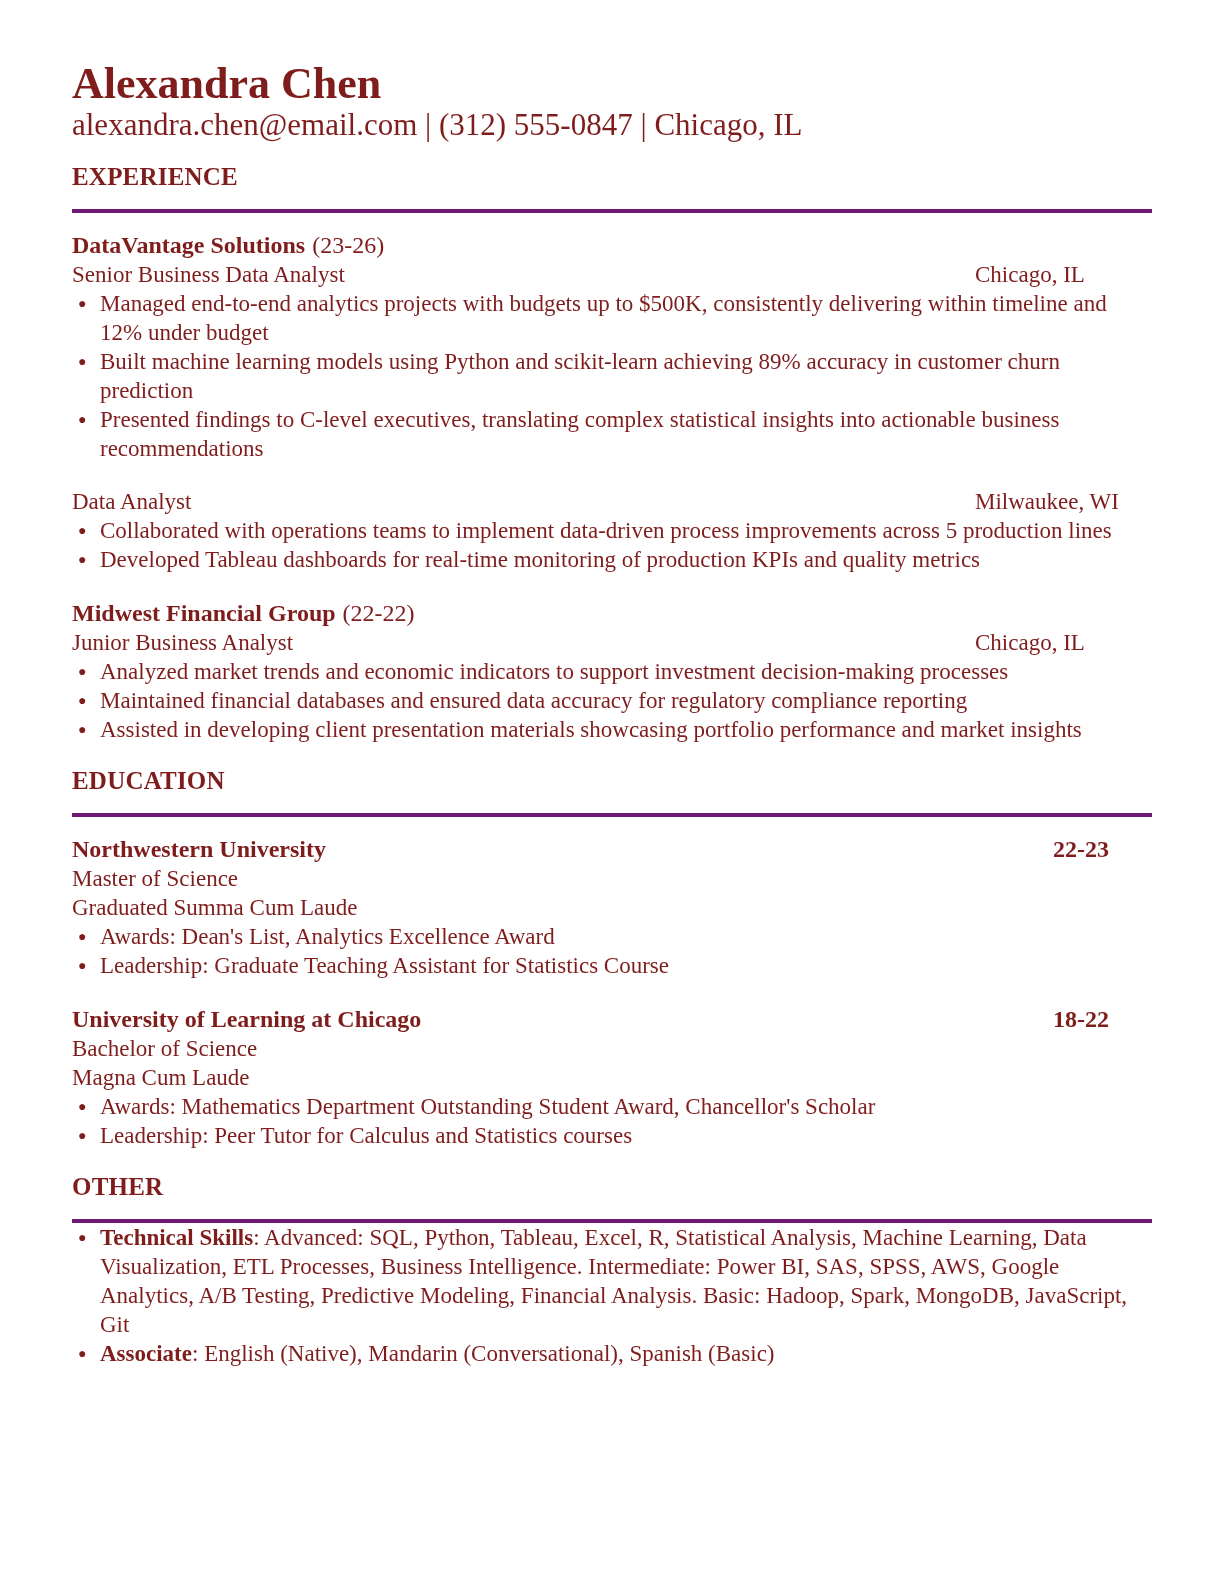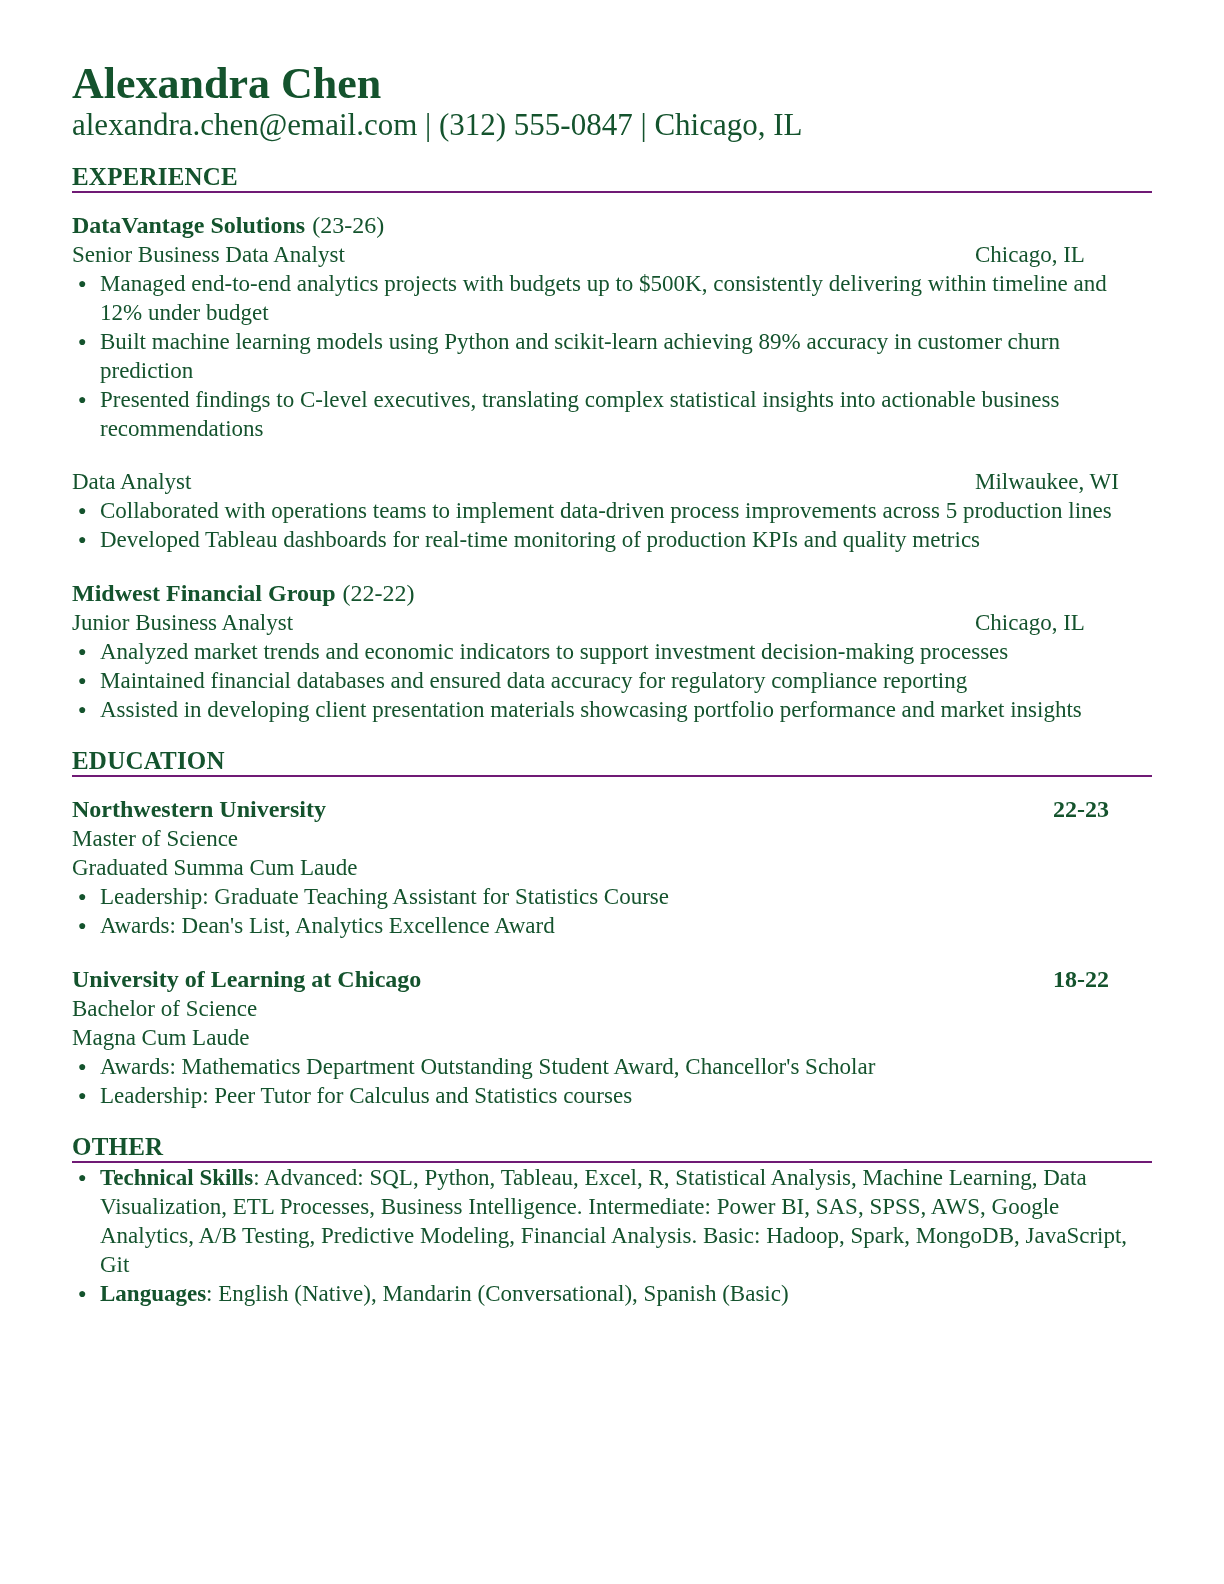--- a/index.html
+++ b/index.html
@@ -7,42 +7,42 @@
     padding: 0;
     background: #ffffff;
   }
   .page {
     position: relative;
     width: 1224px;
     height: 1584px;
     box-sizing: border-box;
     padding: 58px 72px 0 72px;
     background: #ffffff;
-    color: #14532d;
+    color: #7f1d1d;
     font-family: "Liberation Serif", "DejaVu Serif", serif;
     overflow: hidden;
   }
   .name {
     font-size: 44px;
     font-weight: bold;
     line-height: 52px;
   }
   .contact {
     font-size: 31px;
     line-height: 30px;
   }
   .section {
     margin-top: 24px;
   }
   .section-heading {
     font-size: 25px;
     font-weight: bold;
     line-height: 26px;
-    padding-bottom: 1px;
-    border-bottom: 2px solid #701a75;
+    padding-bottom: 19px;
+    border-bottom: 4px solid #701a75;
     letter-spacing: 0.2px;
   }
   .entry {
     margin-top: 17px;
   }
   .entry + .entry {
     margin-top: 24px;
   }
   .line {
     position: relative;
@@ -154,22 +154,22 @@
     <div class="section-heading">EDUCATION</div>
 
     <div class="entry">
       <div class="line company-line">
         <span class="school">Northwestern University</span>
         <span class="edu-dates">22-23</span>
       </div>
       <div class="line">Master of Science</div>
       <div class="line">Graduated Summa Cum Laude</div>
       <ul class="bullets">
+        <li>Awards: Dean's List, Analytics Excellence Award</li>
         <li>Leadership: Graduate Teaching Assistant for Statistics Course</li>
-        <li>Awards: Dean's List, Analytics Excellence Award</li>
       </ul>
     </div>
 
     <div class="entry">
       <div class="line company-line">
         <span class="school">University of Learning at Chicago</span>
         <span class="edu-dates">18-22</span>
       </div>
       <div class="line">Bachelor of Science</div>
       <div class="line">Magna Cum Laude</div>
@@ -178,17 +178,17 @@
         <li>Leadership: Peer Tutor for Calculus and Statistics courses</li>
       </ul>
     </div>
   </div>
 
   <div class="section">
     <div class="section-heading">OTHER</div>
 
     <ul class="bullets entry">
       <li><span class="lead">Technical Skills</span><span>: </span><span>Advanced: SQL, Python, Tableau, Excel, R, Statistical Analysis, Machine Learning, Data Visualization, ETL Processes, Business Intelligence. Intermediate: Power BI, SAS, SPSS, AWS, Google Analytics, A/B Testing, Predictive Modeling, Financial Analysis. Basic: Hadoop, Spark, MongoDB, JavaScript, Git</span></li>
-      <li><span class="lead">Languages</span><span>: </span><span>English (Native), Mandarin (Conversational), Spanish (Basic)</span></li>
+      <li><span class="lead">Associate</span><span>: </span><span>English (Native), Mandarin (Conversational), Spanish (Basic)</span></li>
     </ul>
   </div>
 
 </div>
 
 </body></html>

